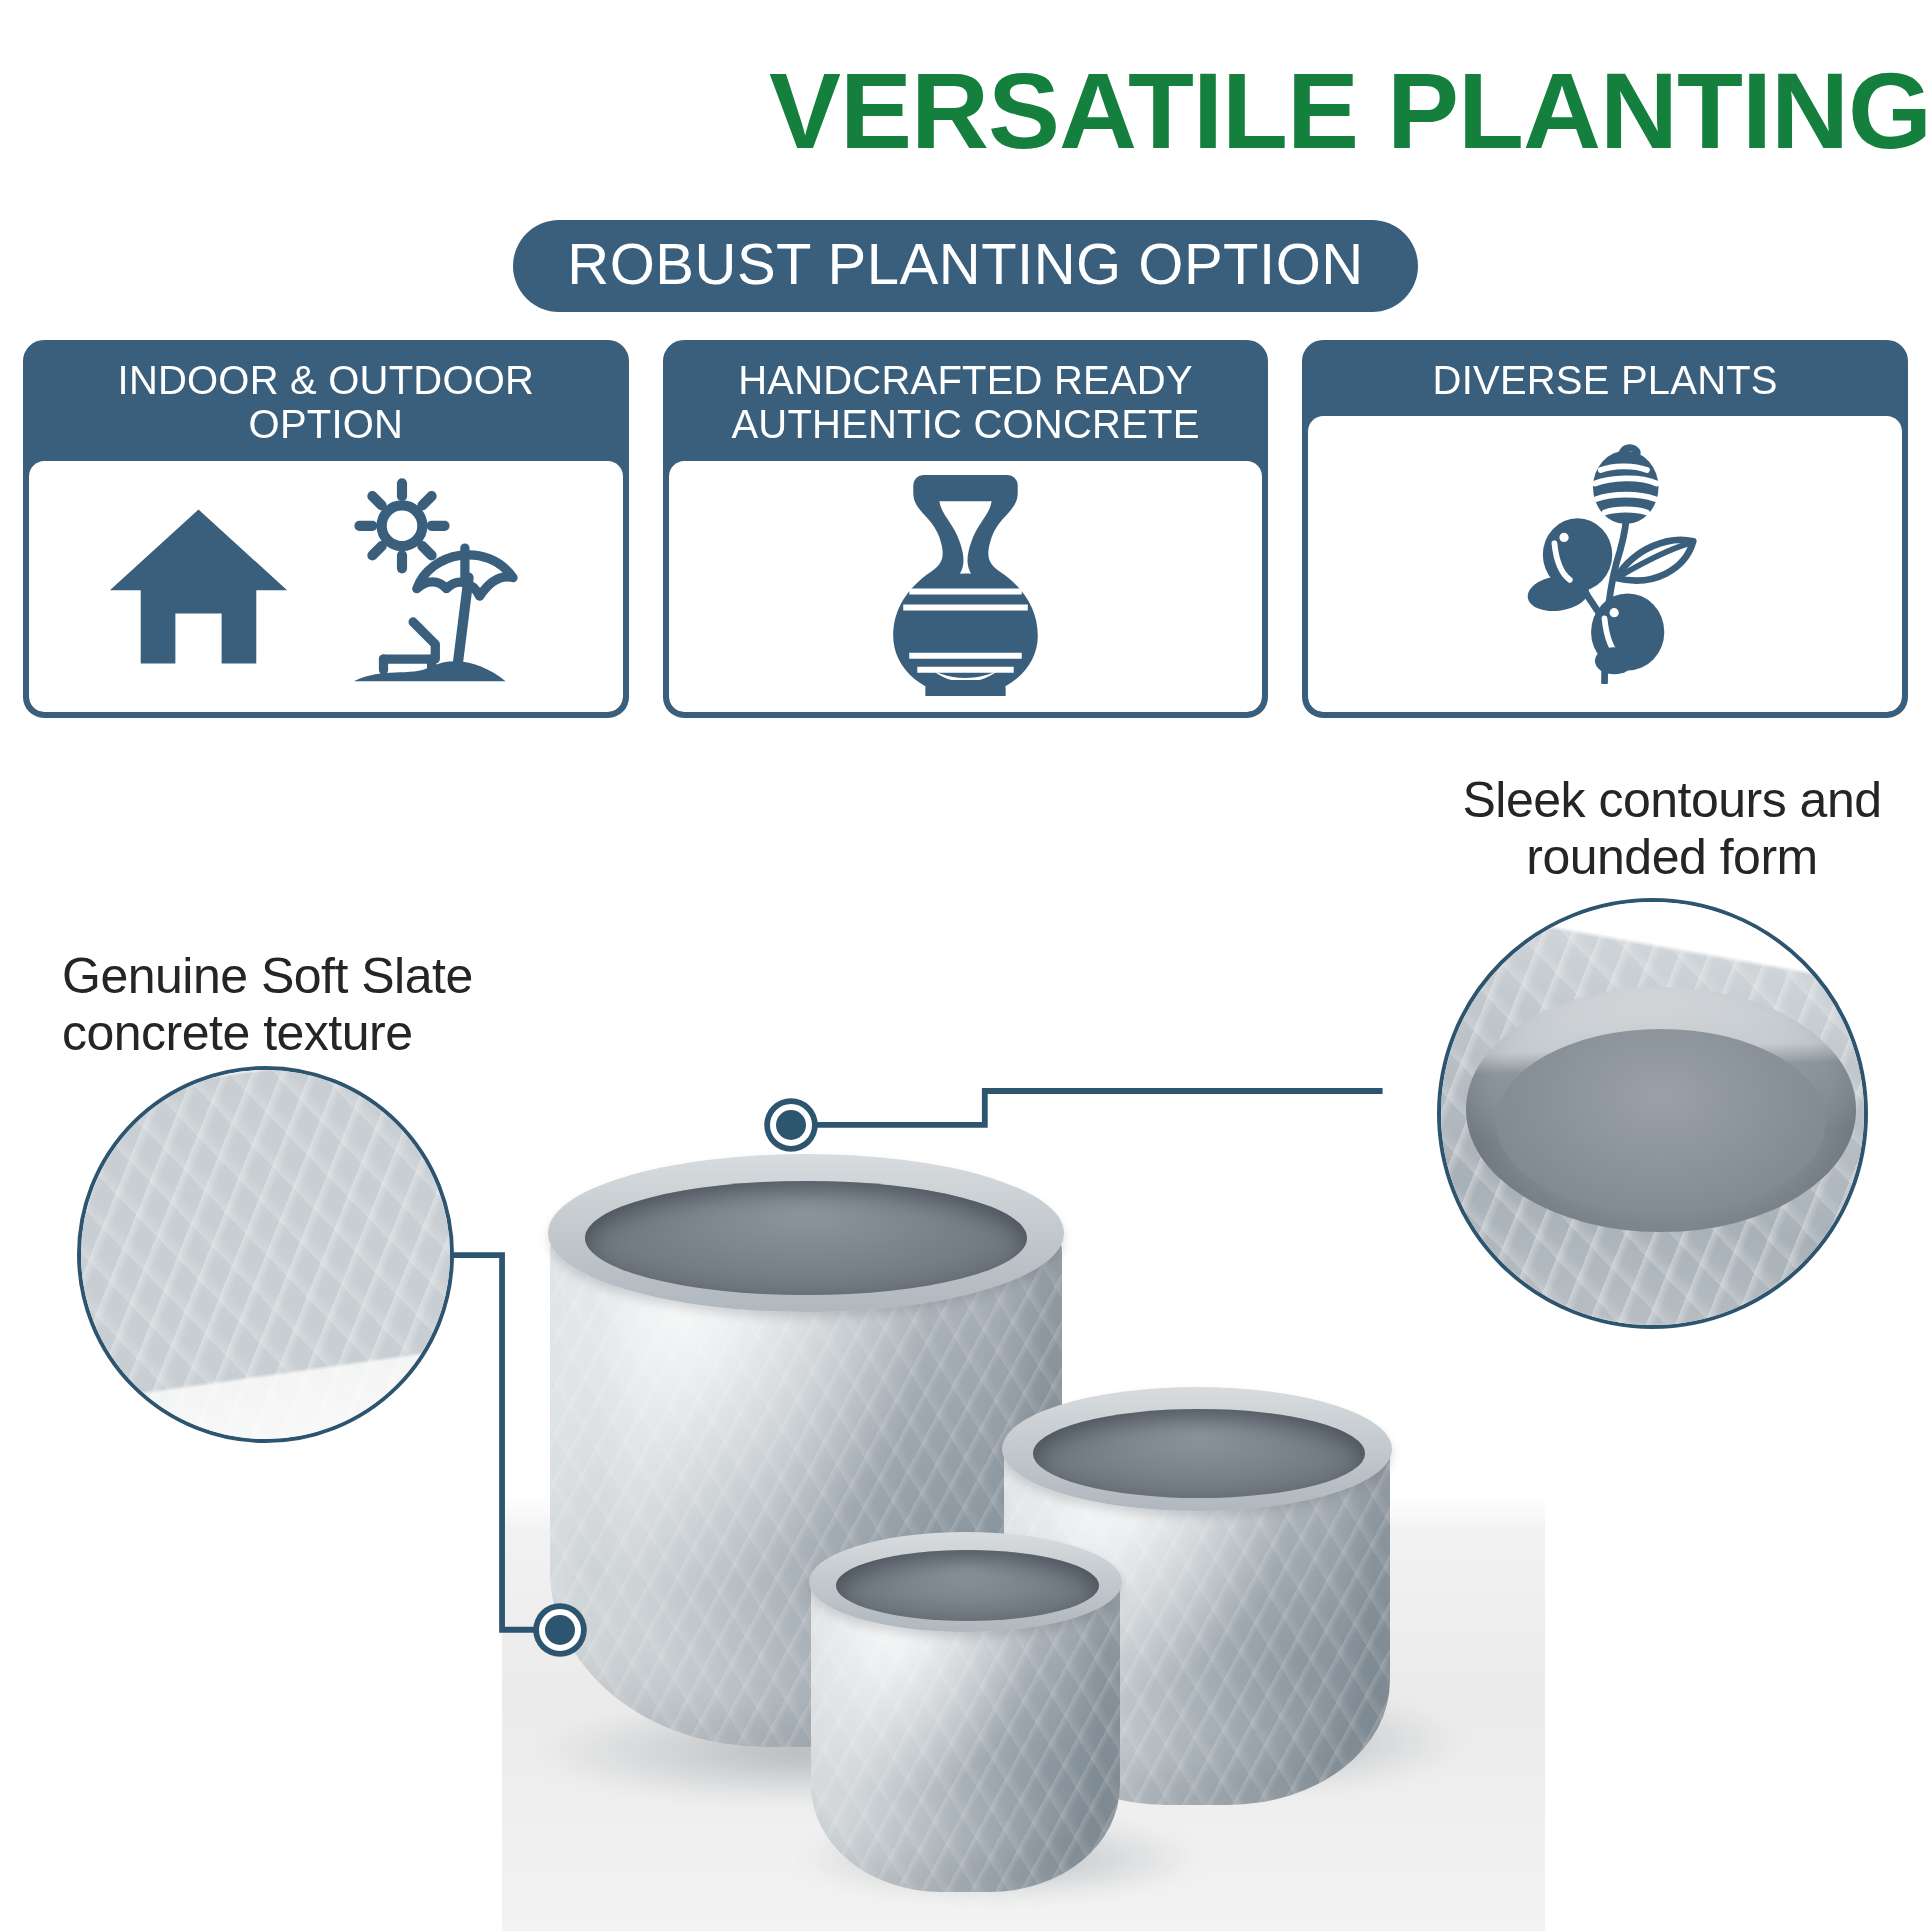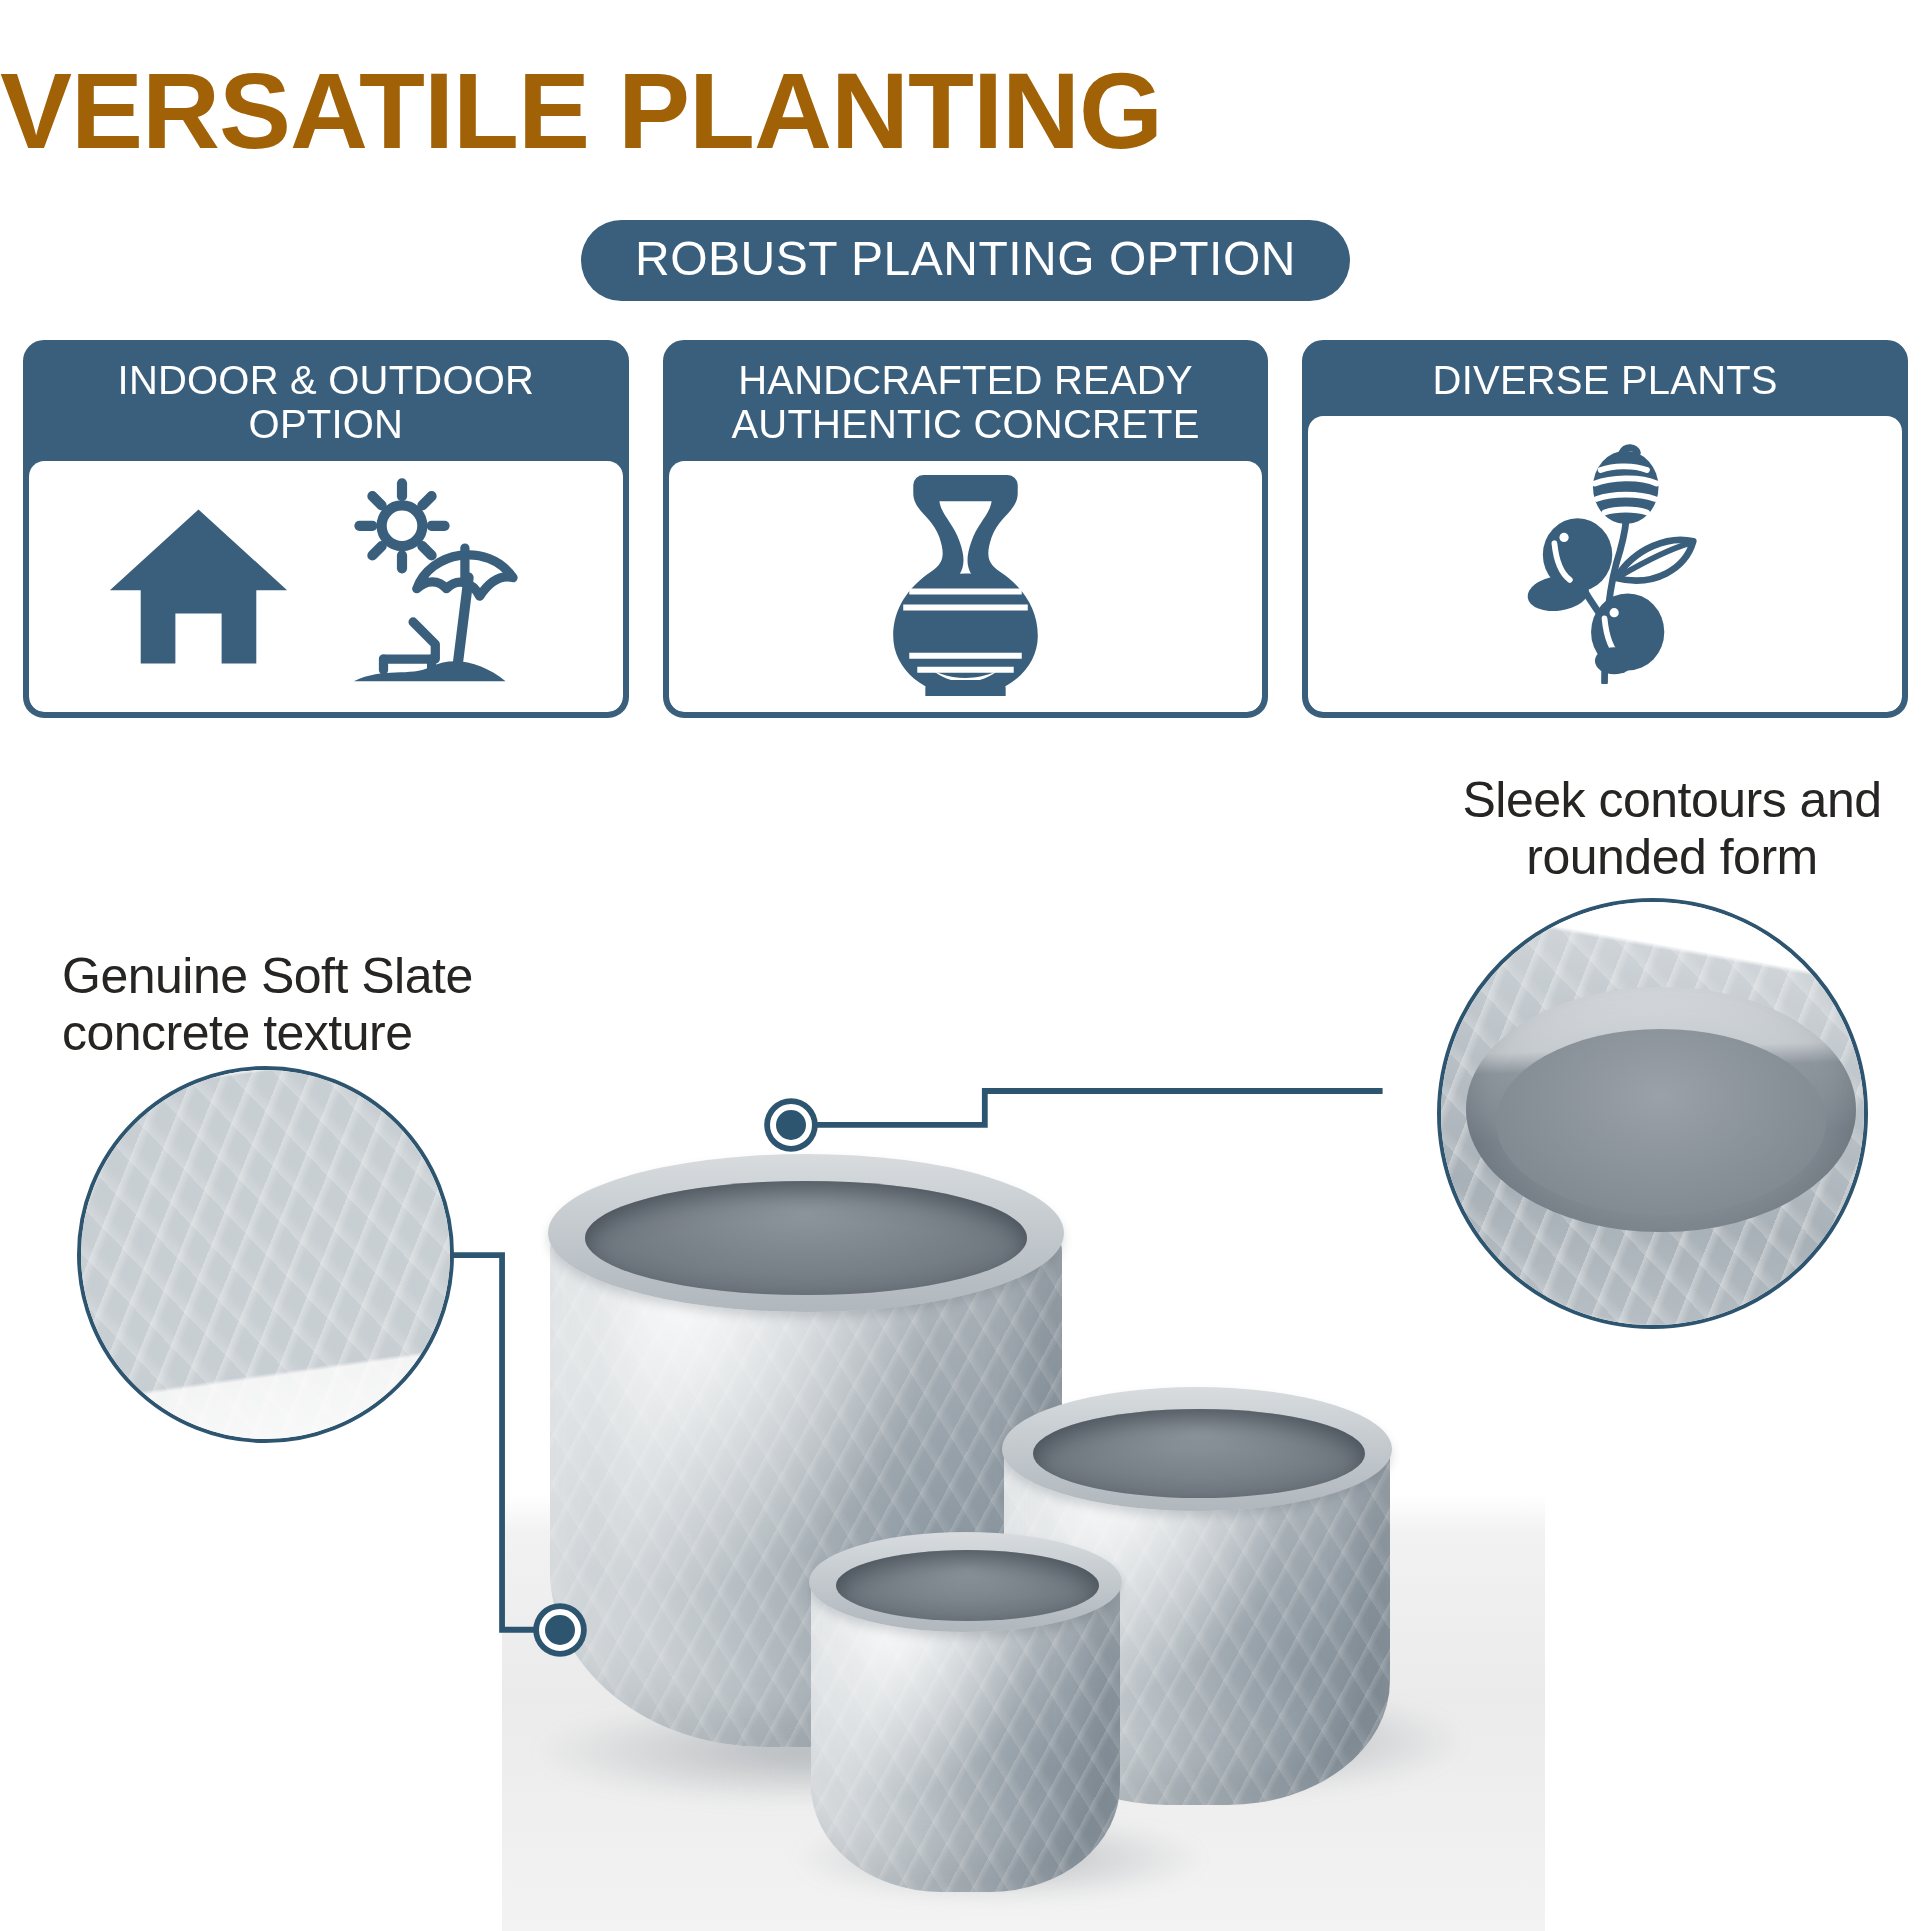--- a/index.html
+++ b/index.html
@@ -13,41 +13,41 @@
   #page {
     position: relative;
     width: 1931px; height: 1931px;
     background: #ffffff;
   }
 
   
   .title {
     position: absolute;
     left: 0; top: 56px; width: 1931px;
-    text-align: left;
+    text-align: right;
     font-size: 108px;
     font-weight: 700;
     letter-spacing: -1px;
-    color: #a16207;
+    color: #15803d;
     line-height: 1.02;
   }
 
   
   .badge-wrap {
     position: absolute;
     left: 0; top: 220px; width: 1931px;
     text-align: center;
   }
   .badge {
     display: inline-block;
     background: #3a5f7d;
     color: #ffffff;
     border-radius: 46px;
     padding: 13.5px 54px 17.4px 54px;
-    font-size: 48px;
+    font-size: 58px;
     font-weight: 400;
     letter-spacing: 0.5px;
     line-height: 1.05;
   }
 
   
   .features {
     position: absolute;
     left: 23px; top: 340px;
     width: 1885px; height: 378px;

